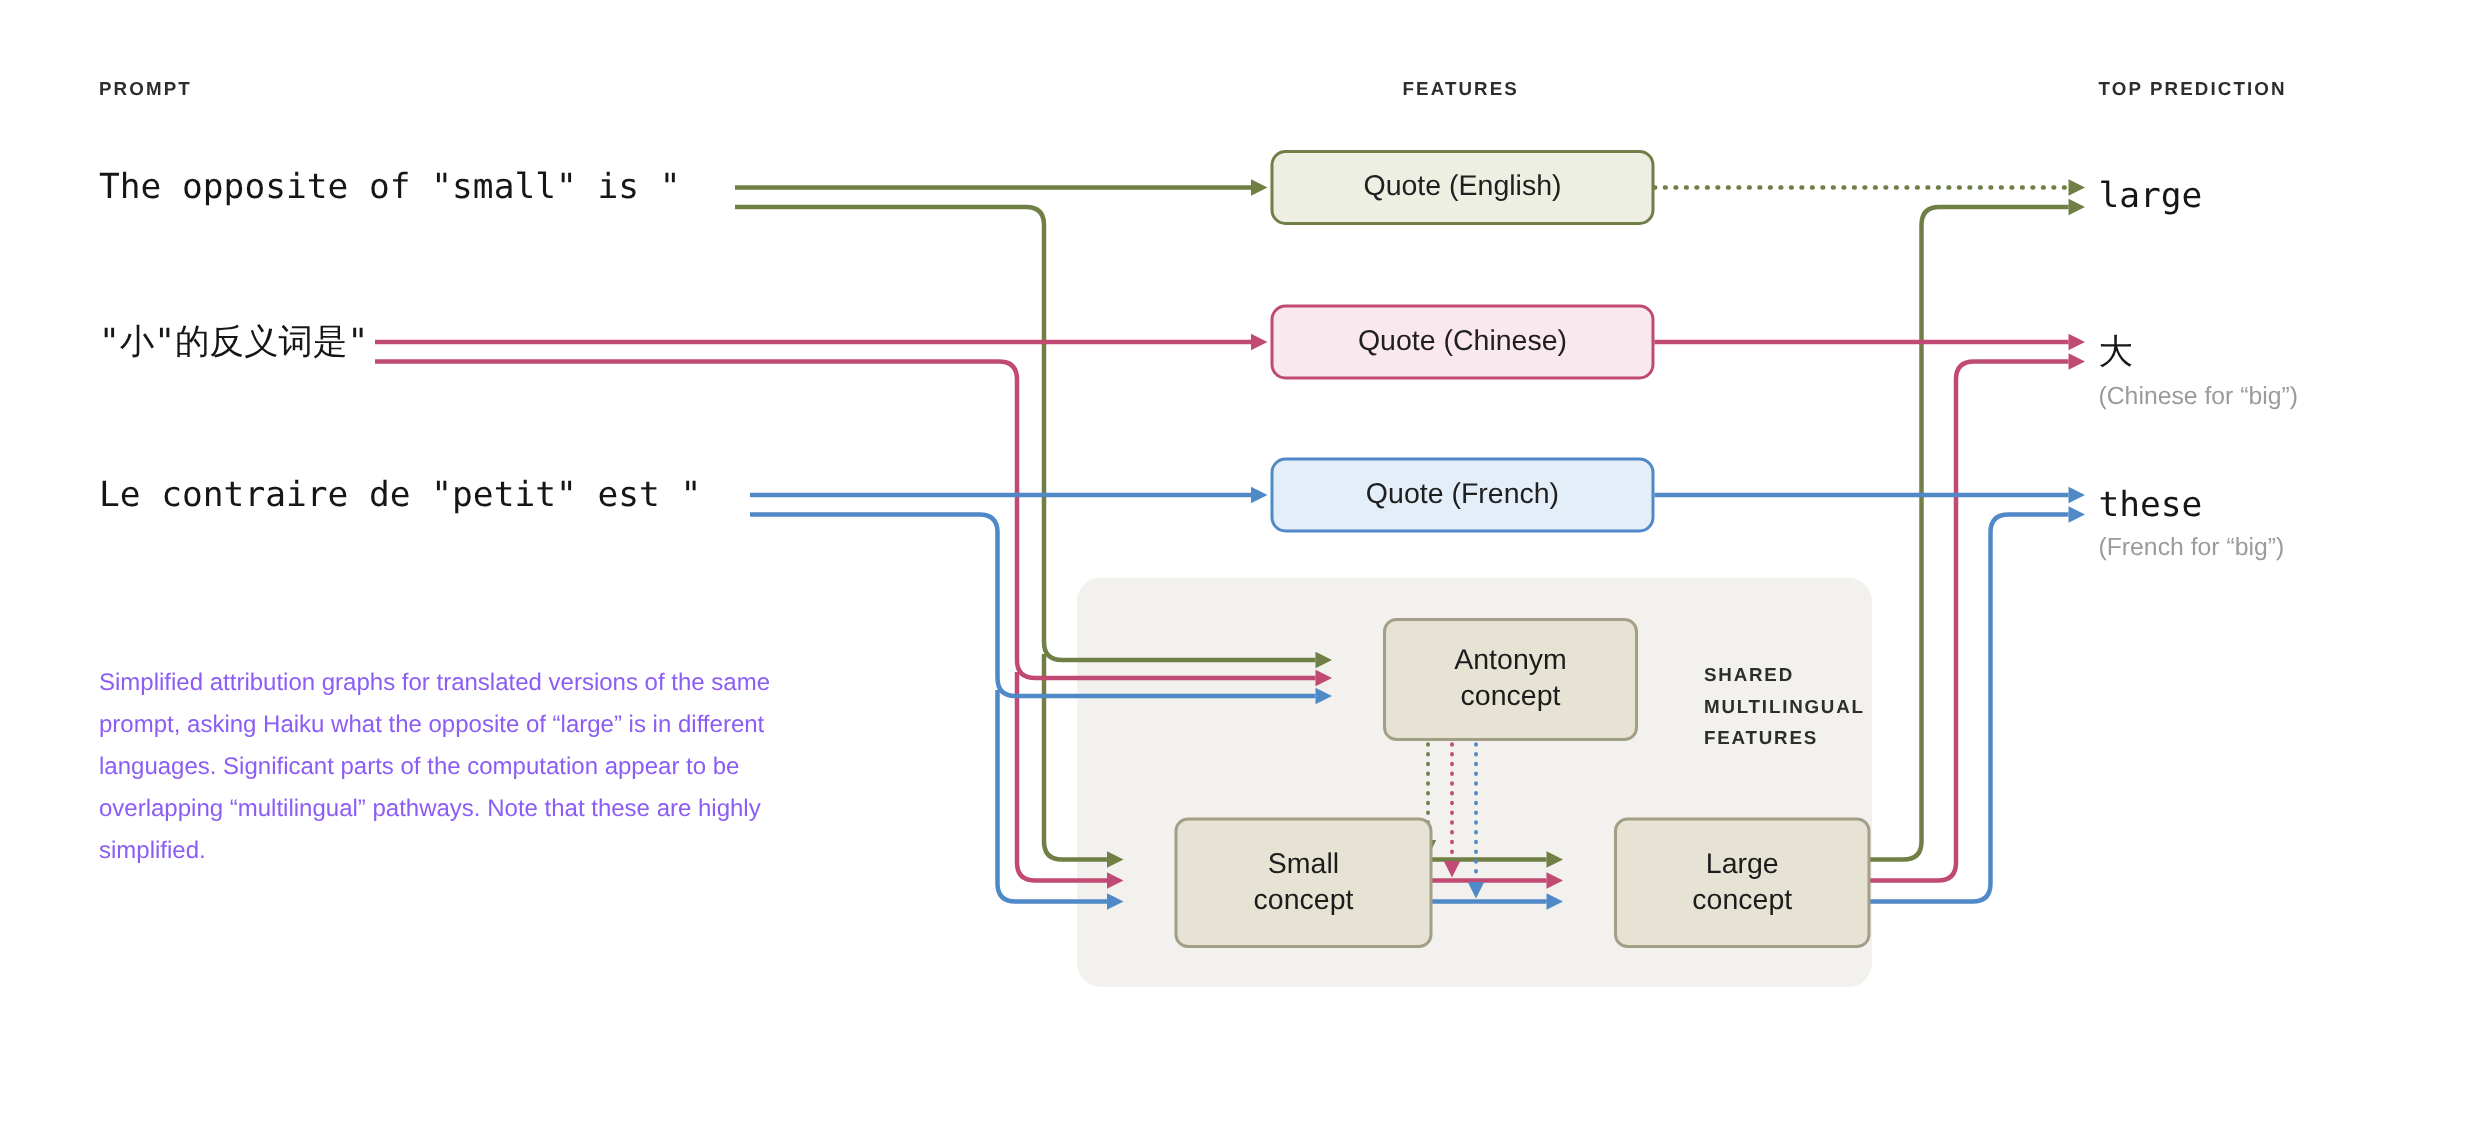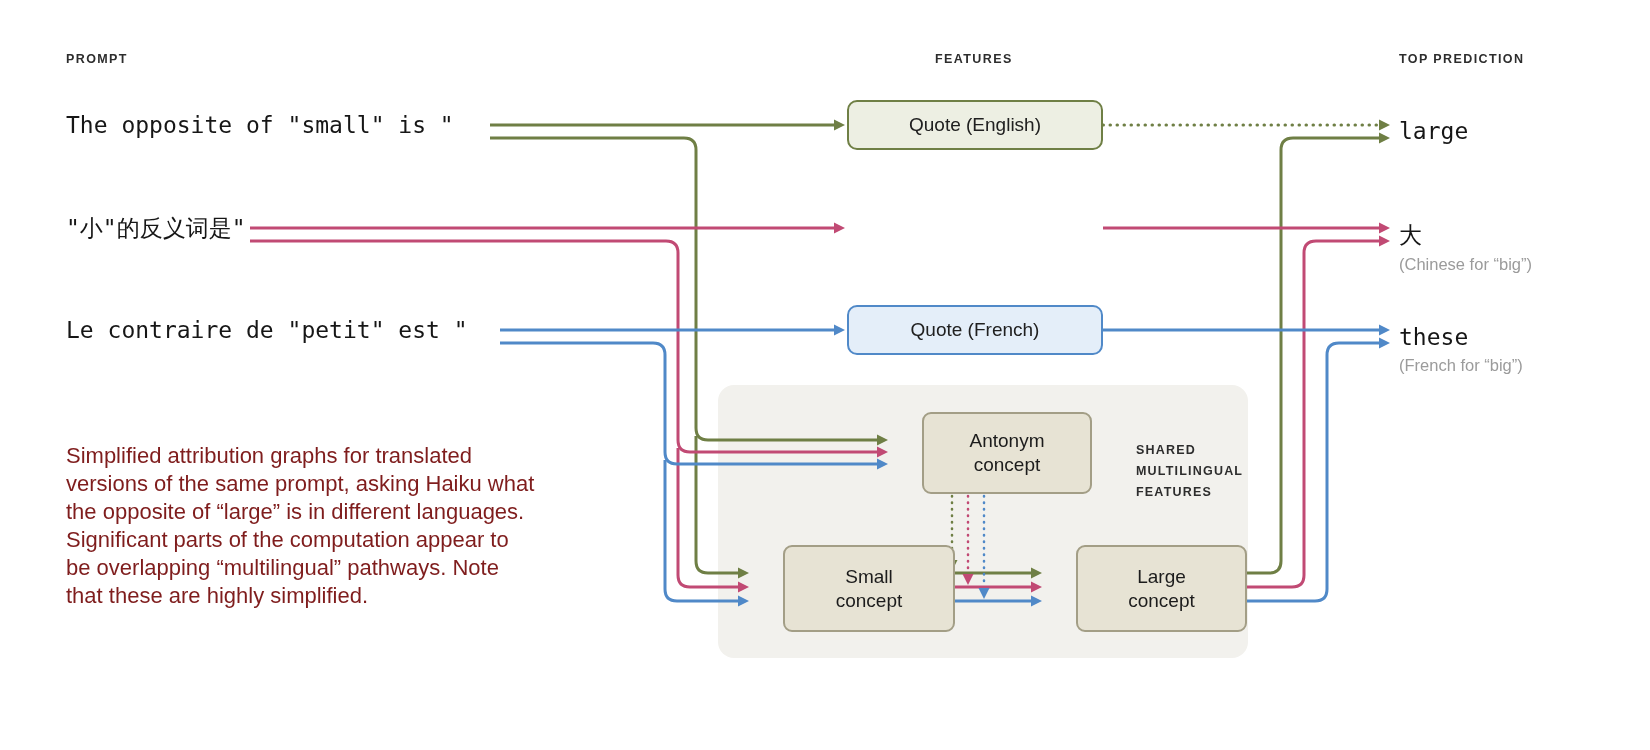--- a/index.html
+++ b/index.html
@@ -25,21 +25,21 @@
   .concept{position:absolute;border:2px solid var(--color-concept_border);background:var(--color-concept_fill);
            border-radius:9px;display:flex;align-items:center;justify-content:center;text-align:center;
            font-size:19px;line-height:24px;color:#1c1c1c;white-space:pre-line;box-sizing:border-box;z-index:2;margin-left:32px;}
 
   .shared-title{position:absolute;left:1136px;top:424px;z-index:2;
                 font:600 12.5px/21px "Liberation Sans",sans-serif;letter-spacing:1.2px;color:#2d2d2d;margin-top:16px;}
 
   .prediction{position:absolute;left:1399px;z-index:2;white-space:pre;}
   .note{position:absolute;left:1399px;font-size:16.5px;line-height:24px;color:var(--color-note_gray);z-index:2;}
 
-  .caption{position:absolute;left:66px;top:442px;width:470px;font-size:22px;line-height:28px;color:#7f1d1d;z-index:2;}
+  .caption{position:absolute;left:66px;top:442px;width:470px;font-size:16px;line-height:28px;color:#8b5cf6;z-index:2;}
 
   
   .edge{fill:none;stroke-width:3;}
   .s-en{stroke:var(--color-english);}
   .s-zh{stroke:var(--color-chinese);}
   .s-fr{stroke:var(--color-french);}
   .f-en{fill:var(--color-english);stroke:none;}
   .f-zh{fill:var(--color-chinese);stroke:none;}
   .f-fr{fill:var(--color-french);stroke:none;}
   .dotted{stroke-dasharray:0.5 6.5;stroke-linecap:round;}
@@ -108,20 +108,21 @@
       <path class="edge s-fr dotted-sm" d="M984 496 V587"></path>
       <polygon class="f-fr" points="984,599 978.5,588 989.5,588"></polygon>
     </g>
   </svg>
 
   <div class="prompt mono" style="top:110px">The opposite of "small" is "</div>
   <div class="prompt mono" style="top:213px">"小"的反义词是"</div>
   <div class="prompt mono" style="top:315px">Le contraire de "petit" est "</div>
 
   <div class="feature-box fb-en" style="top:100px">Quote (English)</div>
+  <div class="feature-box fb-zh" style="top:203px">Quote (Chinese)</div>
   <div class="feature-box fb-fr" style="top:305px">Quote (French)</div>
 
   <div class="concept" style="left:890px;top:412px;width:170px;height:82px">Antonym
 concept</div>
   <div class="concept" style="left:751px;top:545px;width:172px;height:87px">Small
 concept</div>
   <div class="concept" style="left:1044px;top:545px;width:171px;height:87px">Large
 concept</div>
 
   <div class="shared-title">

